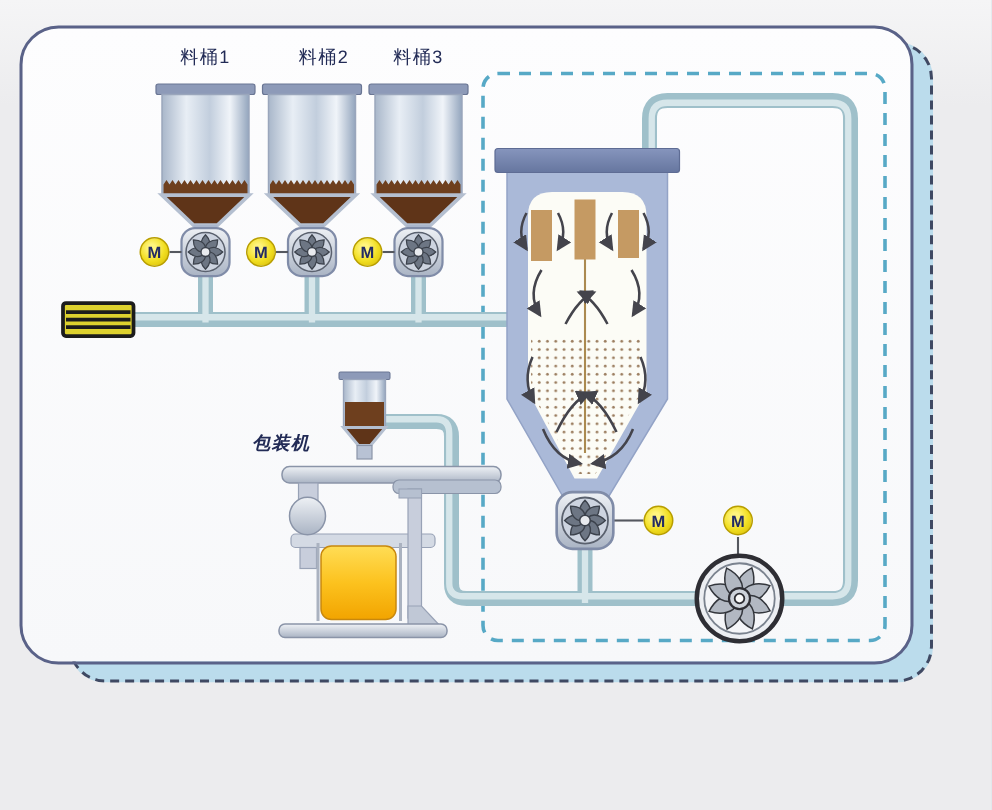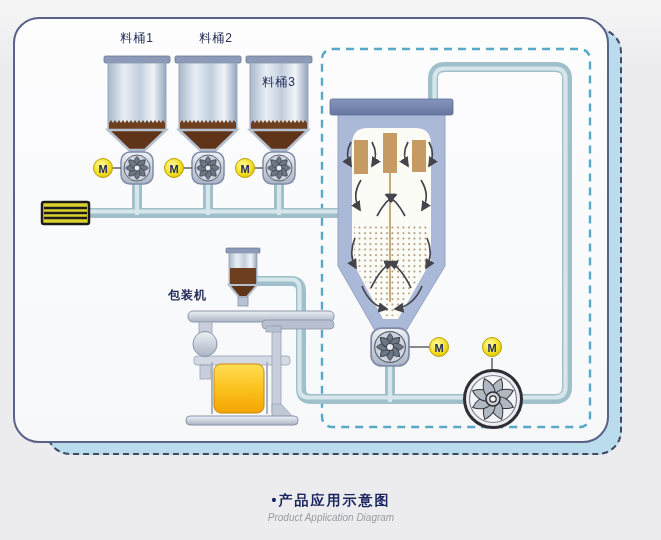--- a/index.html
+++ b/index.html
@@ -212,29 +212,23 @@
         <use href="#fblade" transform="rotate(247)"></use>
       <use href="#fblade" transform="rotate(292)"></use>
         <use href="#fblade" transform="rotate(337)"></use>
       <circle r="7" fill="#cdd2da" stroke="#2e2e34" stroke-width="1.5"></circle>
       <circle r="3.2" fill="#fafafa" stroke="#2e2e34" stroke-width="1.2"></circle>
     </g>
   </svg>
 
   <div class="abs hopper-label" style="left:105px;top:30px;">料桶1</div>
   <div class="abs hopper-label" style="left:184px;top:30px;">料桶2</div>
-  <div class="abs hopper-label" style="left:247px;top:30px;margin-top:44px;">料桶3</div>
-  <div id="packing-label" class="abs" style="left:168px;top:287px;">包装机</div>
+  <div class="abs hopper-label" style="left:247px;top:30px;">料桶3</div>
+  <div id="packing-label" class="abs" style="left:168px;top:287px;font-style:italic;">包装机</div>
 
   <div class="abs motor-badge" style="left:93px;top:158px;">M</div>
   <div class="abs motor-badge" style="left:164px;top:158px;">M</div>
   <div class="abs motor-badge" style="left:235px;top:158px;">M</div>
   <div class="abs motor-badge" style="left:429px;top:337px;">M</div>
   <div class="abs motor-badge" style="left:482px;top:337px;">M</div>
 
-  <div id="caption" class="abs">
-    <div id="caption-title">
-      <span>•</span><span>产品应用示意图</span>
-    </div>
-    <div id="caption-subtitle">Product Application Diagram</div>
-  </div>
 
 </div>
 
 </body></html>

